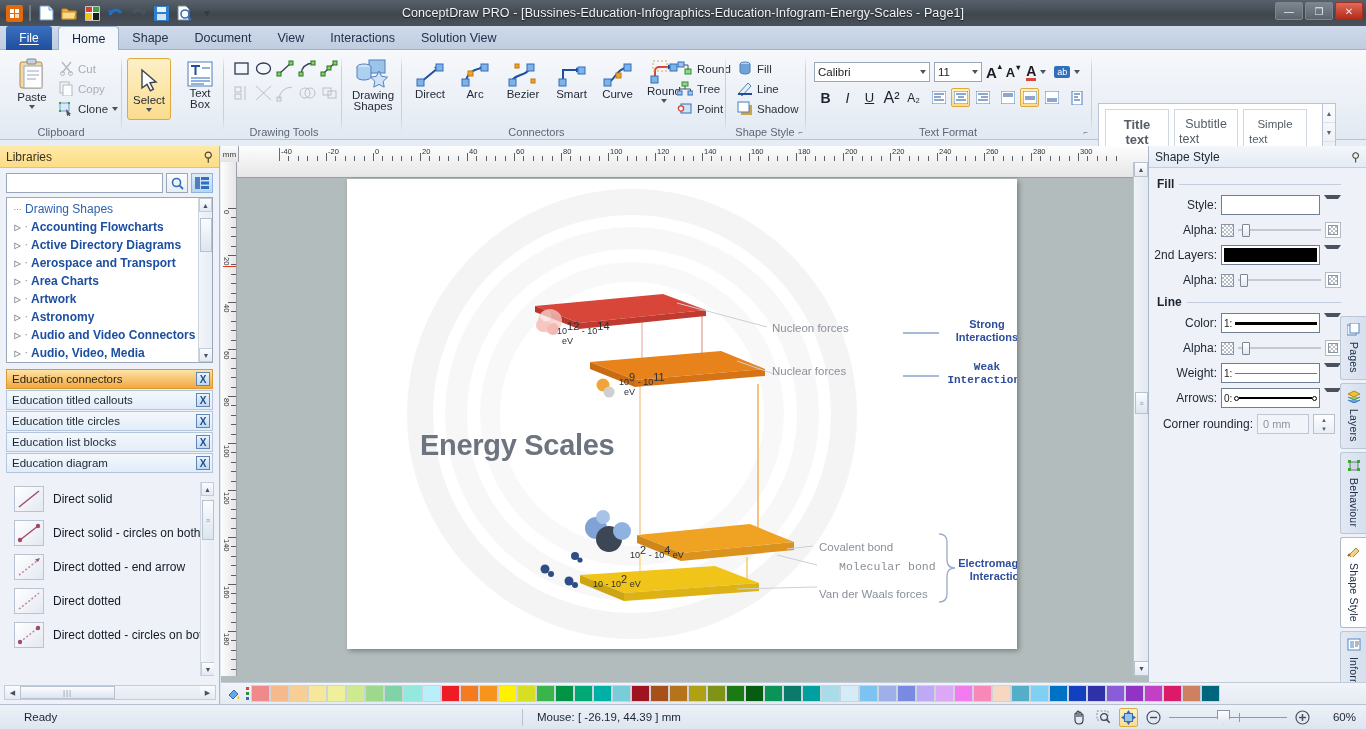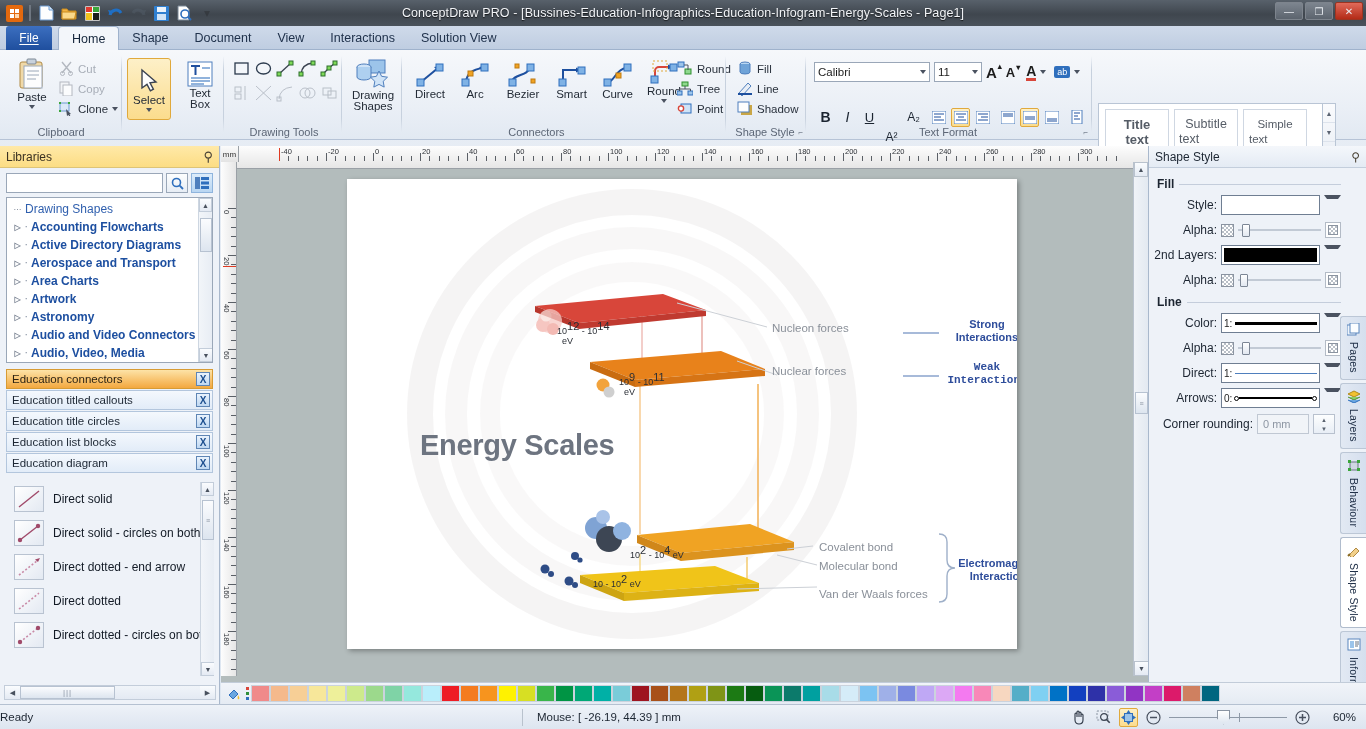--- a/index.html
+++ b/index.html
@@ -134,21 +134,21 @@
      background:linear-gradient(#f0f4f9,#e4eaf3); border:1px solid #c3cdda; display:flex; }
   .hsb .ar { width:15px; display:flex;align-items:center;justify-content:center;
      font-size:7px; color:#49515e; background:linear-gradient(#fafcfe,#e4eaf3); }
   .hsb .th { width:95px; background:linear-gradient(#fbfcfe,#dde5ef);
      border:1px solid #b7c2d1; display:flex;align-items:center;justify-content:center;
      font-size:8px; color:#8b95a3; letter-spacing:1px; }
 
   
   .canvaswrap { position:absolute; left:221px; top:146px; right:218px; height:558px;
      background:#b3bcbc; }
-  .ruler-h { position:absolute; left:0; top:0; right:0; height:23px;
+  .ruler-h { position:absolute; left:0; top:0; right:0; height:32px;
      background:linear-gradient(#fdfdfd,#e6e6e6); border-bottom:1px solid #9aa0a6;
      overflow:hidden; }
   .ruler-corner { position:absolute; left:0; top:0; width:18px; height:16px;
      background:linear-gradient(#fbfbfb,#e3e3e3); border-right:1px solid #9aa0a6;
      font-size:8px; display:flex; align-items:center; justify-content:center; color:#333; z-index:3;}
   .ruler-v { position:absolute; left:0; top:16px; width:16px; bottom:28px;
      background:linear-gradient(90deg,#fdfdfd,#e6e6e6); border-right:1px solid #9aa0a6;
      overflow:hidden; }
   .rtick { position:absolute; background:#5a5f66; }
   .rnum { position:absolute; font-size:7.5px; color:#2c3036; font-family:"Liberation Sans",sans-serif; }
@@ -202,21 +202,21 @@
      background:linear-gradient(90deg,#e2e9f3,#d5dfee); margin-bottom:3px;
      display:flex; flex-direction:column; align-items:center; gap:3px;
      border-radius:3px 0 0 3px; }
   .stab.active { background:#fff; border-color:#b0bccd; }
   .stab-lbl { writing-mode:vertical-rl; font-size:10.5px; color:#203048; letter-spacing:.2px; }
 
   
   .statusbar { position:absolute; left:0; bottom:0; width:1366px; height:25px;
      background:linear-gradient(#eef2f8,#dde5f0); border-top:1px solid #b5c1d1;
      display:flex; align-items:center; font-size:11.5px; color:#1c2531; }
-  .st-ready { padding-left:0; width:522px; }
+  .st-ready { padding-left:24px; width:522px; }
   .st-sep { width:1px; height:17px; background:#b9c2cd; }
   .st-mouse { padding-left:14px; }
   .zoomwrap { margin-left:auto; display:flex; align-items:center; gap:6px; padding-right:10px; }
   .zbtn { width:19px; height:19px; display:flex;align-items:center;justify-content:center;
      font-size:12px; color:#2c3644; }
   .zbtn.on { border:1px solid #e0a93c; background:linear-gradient(#fdf0c8,#fbdc8d); border-radius:2px; }
   .ztrack { width:118px; height:15px; position:relative; display:flex; align-items:center; }
   .ztrack .tl { width:100%; height:1px; background:#8e99a7; }
   .zth { position:absolute; left:48px; width:13px; height:15px;
      background:linear-gradient(#ffffff,#dde5ef); border:1px solid #8a94a2;
@@ -594,21 +594,21 @@
         <span style="font-weight:bold;font-size:13px;position:relative;margin-left:5px;"><span>A</span><span style="font-size:8px;position:absolute;top:-2px;right:-5px;">▾</span></span>
         <span style="margin-left:7px;font-weight:bold;font-size:14px;border-bottom:3px solid #d8463a;line-height:14px;">A</span>
         <span class="caret"></span>
         <span style="margin-left:4px;background:#2f6fbd;color:#fff;font-size:9px;padding:1px 3px;border-radius:2px;">ab</span>
         <span class="caret"></span>
       </div>
       <div style="position:absolute;left:8px;top:38px;display:flex;align-items:center;gap:3px;">
         <span class="tfbtn" style="font-weight:bold;font-size:14px;">B</span>
         <span class="tfbtn" style="font-style:italic;font-size:14px;">I</span>
         <span class="tfbtn" style="text-decoration:underline;font-size:13px;">U</span>
-        <span class="tfbtn" style="font-size:12px;margin-top:39px;">A²</span>
+        <span class="tfbtn" style="font-size:16px;">A²</span>
         <span class="tfbtn" style="font-size:12px;">A₂</span>
         <span class="tfbtn" style="margin-left:3px;">
             <svg width="14" height="13" viewBox="0 0 14 13">
               <rect width="14" height="13" fill="#fff" stroke="#4f7fbd"></rect>
               <path d="M2 3h10M2 6h7M2 9h10" stroke="#1d4f9e"></path>
             </svg>
           </span>
         <span class="tfbtn on">
             <svg width="14" height="13" viewBox="0 0 14 13">
               <rect width="14" height="13" fill="#fff" stroke="#4f7fbd"></rect>
@@ -1076,21 +1076,21 @@
         <div class="etitle" style="left:73px;top:250px;">Energy Scales</div>
 
         <div class="expo" style="left:210px;top:141px;">10<sup>12</sup> - 10<sup>14</sup><br><span style="padding-left:5px;">eV</span></div>
         <div class="expo" style="left:272px;top:192px;">10<sup>9</sup> - 10<sup>11</sup><br><span style="padding-left:5px;">eV</span></div>
         <div class="expo" style="left:283px;top:365px;">10<sup>2</sup> - 10<sup>4</sup> eV</div>
         <div class="expo" style="left:246px;top:394px;">10 - 10<sup>2</sup> eV</div>
 
         <div class="cat-lbl" style="left:425px;top:143px;">Nucleon forces</div>
         <div class="cat-lbl" style="left:425px;top:186px;">Nuclear forces</div>
         <div class="cat-lbl" style="left:472px;top:362px;">Covalent bond</div>
-        <div class="cat-lbl" style="left:472px;top:381px;">Molecular bond</div>
+        <div class="cat-lbl" style="left:492px;top:381px;font-family:Liberation Mono, monospace;">Molecular bond</div>
         <div class="cat-lbl" style="left:472px;top:409px;">Van der Waals forces</div>
 
         <div class="grp-lbl" style="left:590px;top:139px;width:100px;">
           <span>Strong</span><br><span>Interactions</span>
         </div>
         <div class="grp-lbl" style="left:590px;top:182px;width:100px;font-family:Liberation Mono, monospace;">
           <span>Weak</span><br><span>Interactions</span>
         </div>
         <div class="grp-lbl" style="left:600px;top:378px;width:108px;">
           <span>Electromagnetic</span><br><span>Interactions</span>
@@ -1197,21 +1197,21 @@
         <div class="slider">
           <span class="strack"></span>
             <span class="sthumb" style="left:4px;"></span>
         </div>
         <span class="chkbox-btn">
             <span class="chk" style="width:10px;height:10px;"></span>
           </span>
       </div>
 
       <div class="frow">
-        <span class="flbl">Direct:</span>
+        <span class="flbl">Weight:</span>
         <div class="fcombo">
           <span style="font-size:10px;margin-right:3px;">1:</span>
           <span style="flex:1;height:1px;background:#4f7fbd;"></span>
         </div>
         <span class="fdd caret"></span>
       </div>
 
       <div class="frow">
         <span class="flbl">Arrows:</span>
         <div class="fcombo">

